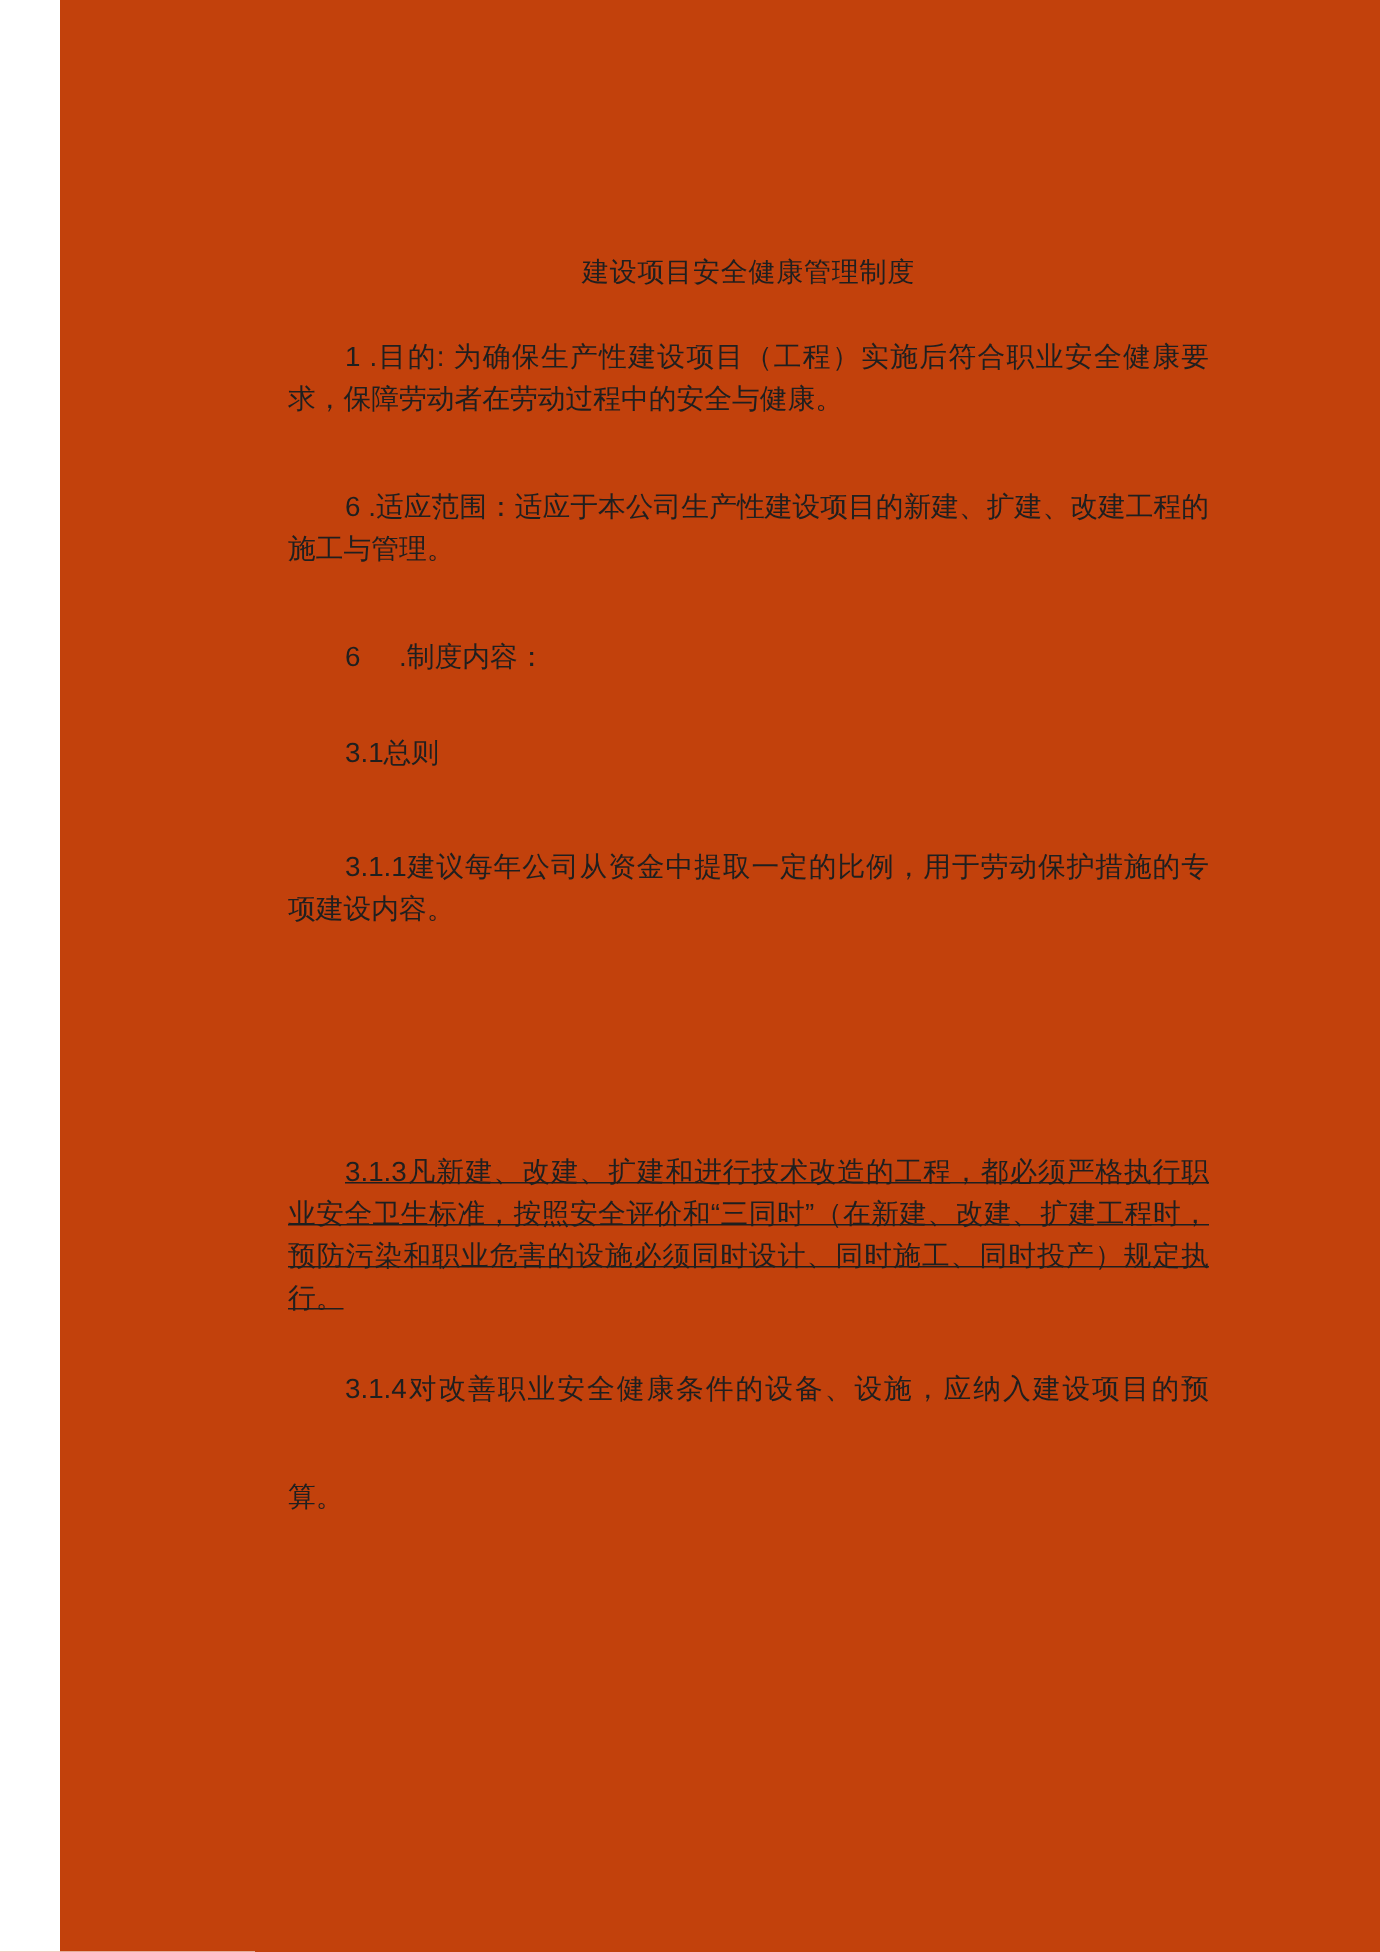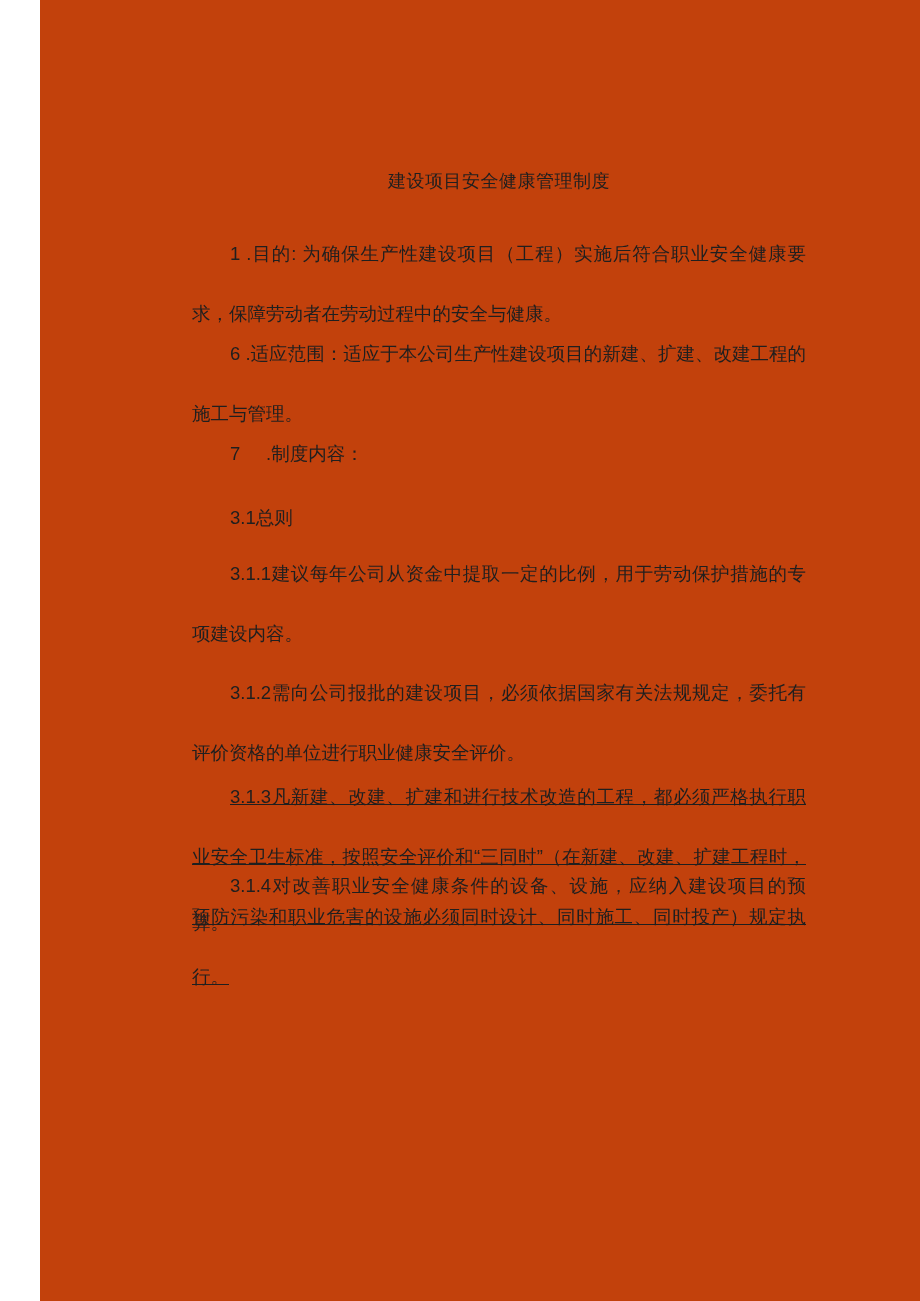--- a/index.html
+++ b/index.html
@@ -29,53 +29,52 @@
     text-align: center;
     letter-spacing: 0.5px;
     white-space: pre-wrap;
   }
   .para {
     position: absolute;
     left: 152px;
     width: 614px;
     margin: 0;
     font-size: 18.5px;
-    line-height: 60px;
+    line-height: 28px;
     text-align: justify;
     text-indent: 38px;
     word-break: break-all;
     overflow-wrap: break-word;
     white-space: pre-wrap;
   }
   
   .para-1 { top: 224px; }
   .para-2 { top: 324px; }
   .para-3 { top: 424px; }
   .para-4 { top: 488px; }
-  .para-5 { top: 544px; }
+  .para-5 { top: 564px; }
   .para-6 { top: 663px; }
   .para-7 { top: 767px; text-decoration: underline; }
-  .para-8 { top: 867px; line-height: 37px; }
+  .para-8 { top: 890px; line-height: 72px; }
 </style>
 </head>
 <body>
 
 <div class="page">
 
   <h1 class="doc-title">建设项目安全健康管理制度</h1>
 
   <p class="para para-1">1 .目的: 为确保生产性建设项目（工程）实施后符合职业安全健康要求，保障劳动者在劳动过程中的安全与健康。</p>
 
   <p class="para para-2">6 .适应范围：适应于本公司生产性建设项目的新建、扩建、改建工程的施工与管理。</p>
 
-  <p class="para para-3">7     .制度内容：</p>
+  <p class="para para-3">6     .制度内容：</p>
 
   <p class="para para-4">3.1总则</p>
 
   <p class="para para-5">3.1.1建议每年公司从资金中提取一定的比例，用于劳动保护措施的专项建设内容。</p>
 
-  <p class="para para-6">3.1.2需向公司报批的建设项目，必须依据国家有关法规规定，委托有评价资格的单位进行职业健康安全评价。</p>
 
   <p class="para para-7">3.1.3凡新建、改建、扩建和进行技术改造的工程，都必须严格执行职业安全卫生标准，按照安全评价和“三同时”（在新建、改建、扩建工程时，预防污染和职业危害的设施必须同时设计、同时施工、同时投产）规定执行。</p>
 
   <p class="para para-8">3.1.4对改善职业安全健康条件的设备、设施，应纳入建设项目的预算。</p>
 
 </div>
 
 </body></html>

